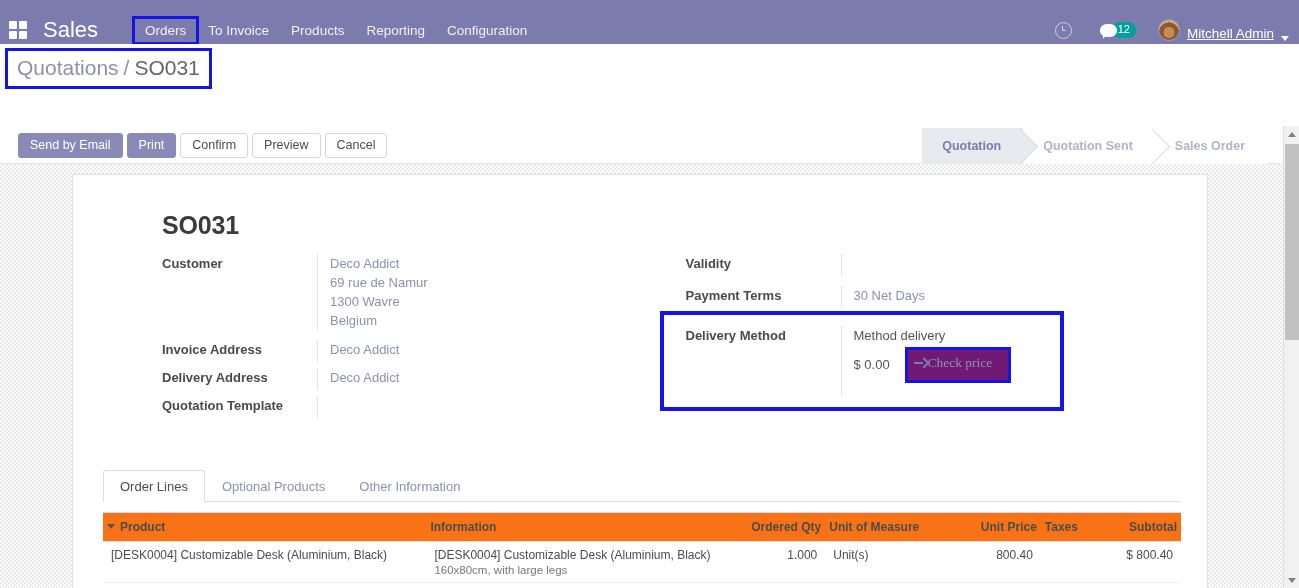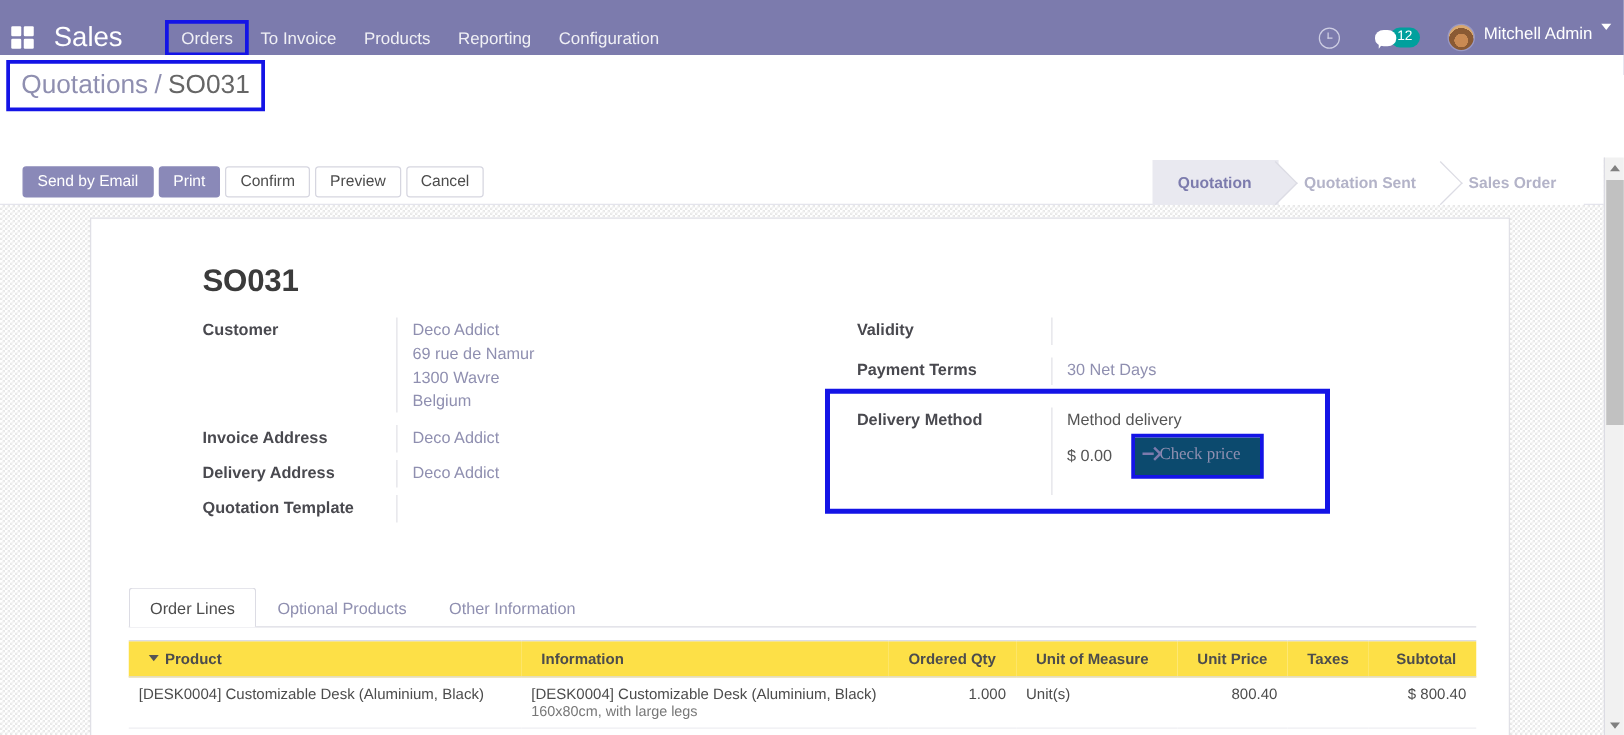--- a/index.html
+++ b/index.html
@@ -79,21 +79,21 @@
   .bubble::after {
     content: ""; position: absolute; left: 3px; top: 10px;
     border-left: 4px solid #ffffff;
     border-bottom: 5px solid transparent;
   }
   .badge {
     background: #00a09d; color: #ffffff; font-size: 11px;
     border-radius: 8px; padding: 1px 6px 2px 6px;
     margin-left: -5px; line-height: 13px; font-weight: normal;
   }
-  .user-wrap { display: flex; align-items: flex-start; cursor: pointer; }
+  .user-wrap { display: flex; align-items: flex-end; cursor: pointer; text-decoration: underline; }
   .avatar {
     width: 22px; height: 22px; border-radius: 50%;
     background: radial-gradient(circle at 50% 62%, #c98a53 0 34%, #8a5a33 35% 62%, #d9a86f 63% 100%);
     border: 1px solid #9a99c4; margin-right: 7px;
   }
   .user-name { font-size: 13.5px; color: #ffffff; }
   .caret-dn {
     width: 0; height: 0; margin-left: 7px;
     border-left: 4.5px solid transparent; border-right: 4.5px solid transparent;
     border-top: 5px solid #ffffff;
@@ -208,21 +208,21 @@
 
   
   #dm-highlight {
     position: absolute; left: -22px; top: 61px;
     width: 396px; height: 92px;
     outline: 4px solid #1414e6; pointer-events: none;
   }
   #cp-highlight {
     position: absolute; left: 222px; top: 96px;
     width: 100px; height: 30px;
-    outline: 3.5px solid #1414e6; background: #0c4a6e;
+    outline: 3.5px solid #1414e6; background: #701a75;
   }
   .check-price {
     position: absolute; left: 6px; top: 5px;
     font-family: "Liberation Serif", serif;
     font-size: 13.5px; color: #8f8fb0; cursor: pointer; white-space: nowrap;
   }
   .arrow-r {
     display: inline-block; position: relative; width: 13px; height: 10px;
     margin-right: 1px; vertical-align: -1px;
   }
@@ -244,23 +244,23 @@
     cursor: pointer; border: 1px solid transparent; margin-bottom: -1px;
     white-space: nowrap;
   }
   .tab.active {
     color: #4c4c4c; background: #ffffff;
     border-color: #dcdce4 #dcdce4 #ffffff #dcdce4;
     border-radius: 3px 3px 0 0;
   }
   table.lines { width: 100%; border-collapse: collapse; margin-top: 10px; }
   table.lines th {
-    background: #fde047; border-top: 1px solid #dcdce4; border-bottom: 1px solid #dcdce4;
+    background: #f97316; border-top: 1px solid #dcdce4; border-bottom: 1px solid #dcdce4;
     font-size: 12px; font-weight: bold; color: #4c4c4c;
-    padding: 7px 16px; text-align: left; white-space: nowrap; margin-top: 26px;
+    padding: 7px 4px; text-align: left; white-space: nowrap; margin-top: 26px;
   }
   table.lines th.num, table.lines td.num { text-align: right; }
   table.lines td {
     font-size: 12px; color: #4c4c4c; padding: 6px 8px;
     border-bottom: 1px solid #eeeef2; vertical-align: top;
   }
   .sort-caret {
     display: inline-block; width: 0; height: 0; margin-right: 5px;
     border-left: 4px solid transparent; border-right: 4px solid transparent;
     border-top: 5px solid #555; vertical-align: 2px;

